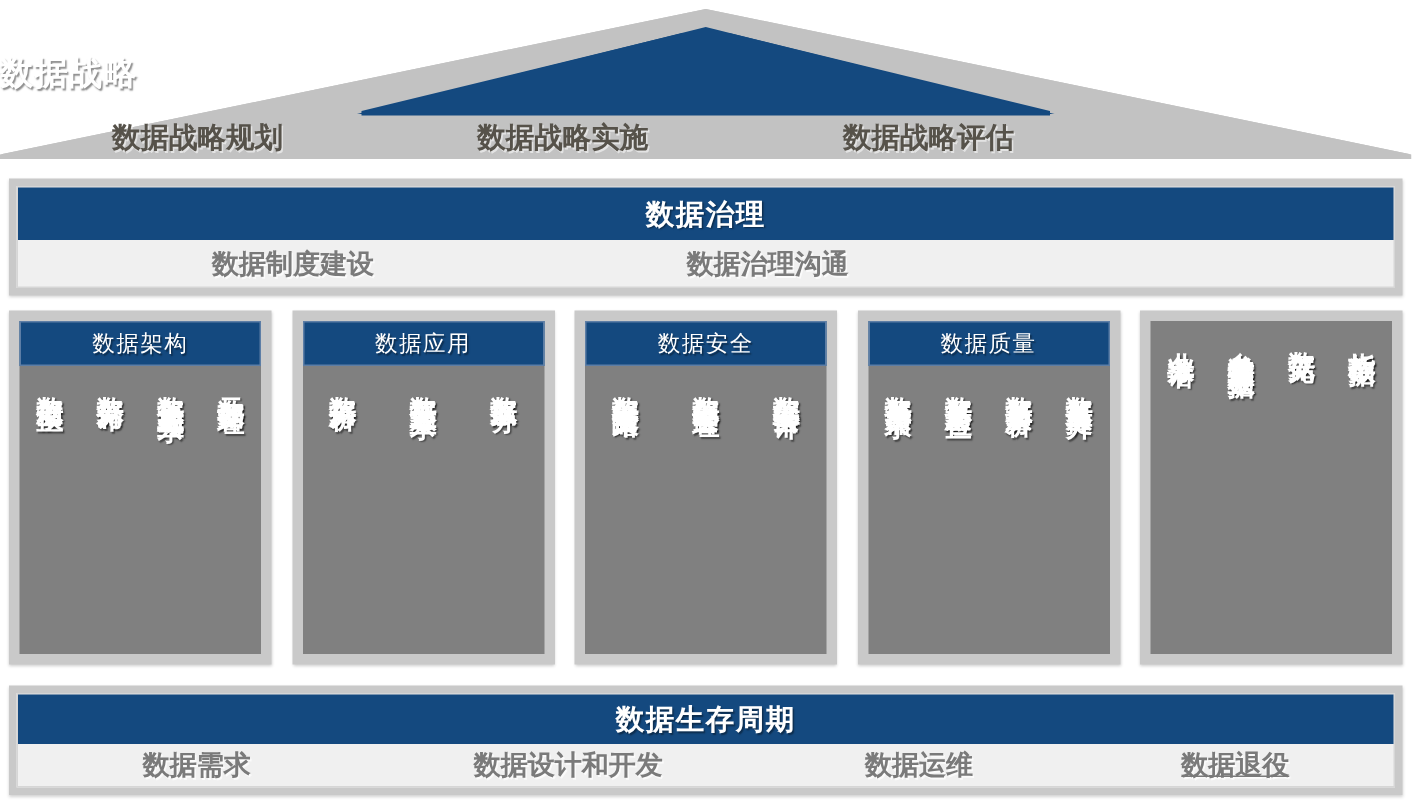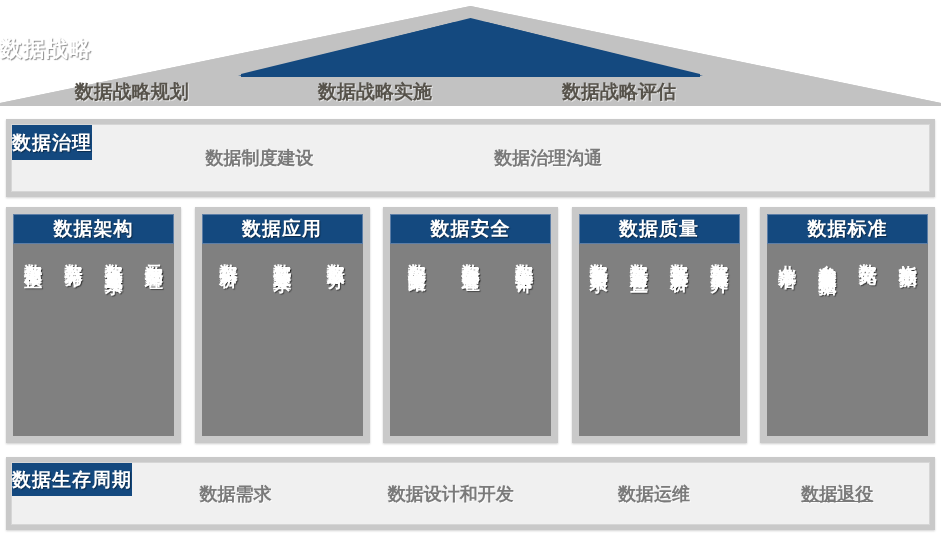--- a/index.html
+++ b/index.html
@@ -35,21 +35,21 @@
   .banner{
     position:absolute;
     background:#c9c9c9;
     padding:5px;
     box-sizing:border-box;
     box-shadow:0 1px 2px rgba(0,0,0,.18);
   }
   .banner-inner{
     width:100%;height:100%;background:#f0f0f0;box-sizing:border-box;
     border:1px solid #d6d6d6;
-    display:flex;flex-direction:row;
+    display:flex;flex-direction:column;
   }
   .banner-head{
     background:#14497f;color:#fff;
     font-size:19px;font-weight:bold;
     display:flex;align-items:center;justify-content:center;
     text-shadow:1px 1px 1px rgba(0,0,0,.4);
     letter-spacing:1px;
     flex:0 0 auto;
   }
   .banner-subs{flex:1 1 auto;display:flex;align-items:center;}
@@ -84,21 +84,21 @@
     box-sizing:border-box;
     padding:7px;
     box-shadow:0 1px 2px rgba(0,0,0,.2);
     display:flex;flex-direction:column;
   }
   .pillar-head{
     background:#14497f;color:#ffffff;
     border:1px solid #5d7ea6;
     box-sizing:border-box;
     height:30px;flex:0 0 30px;
-    font-size:19px;font-weight:bold;letter-spacing:1px;
+    font-size:15px;font-weight:normal;letter-spacing:1px;
     display:flex;align-items:center;justify-content:center;
     text-shadow:1px 1px 1px rgba(0,0,0,.45);
   }
   .pillar-body{
     flex:1 1 auto;background:#808080;
     display:flex;justify-content:space-around;align-items:flex-start;
     padding-top:6px;box-sizing:border-box;
   }
   .vtext{
     writing-mode:vertical-rl;
@@ -174,21 +174,20 @@
       <div class="pillar-head">数据质量</div>
       <div class="pillar-body">
         <div class="vtext">数据质量需求</div>
         <div class="vtext">数据质量检查</div>
         <div class="vtext">数据质量分析</div>
         <div class="vtext">数据质量提升</div>
       </div>
     </div>
 
     <div class="pillar">
-      <div class="pillar-head">数据标准</div>
       <div class="pillar-body">
         <div class="vtext">业务术语</div>
         <div class="vtext">参考数据和主数据</div>
         <div class="vtext">数据元</div>
         <div class="vtext">指标数据</div>
       </div>
     </div>
 
   </div>
 

